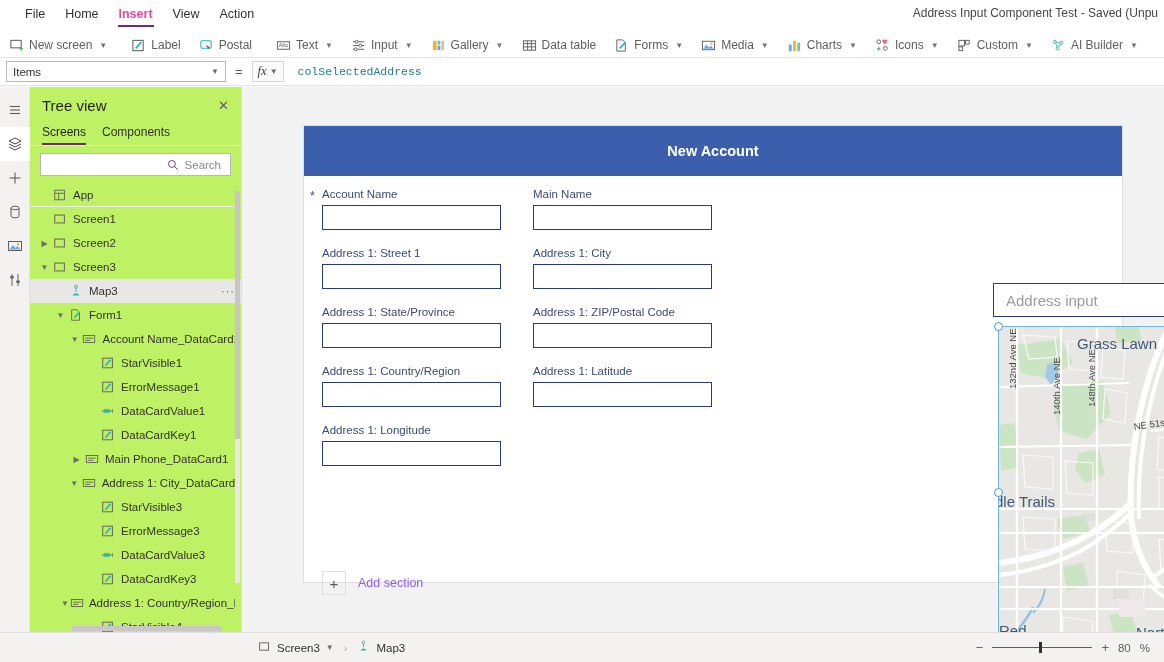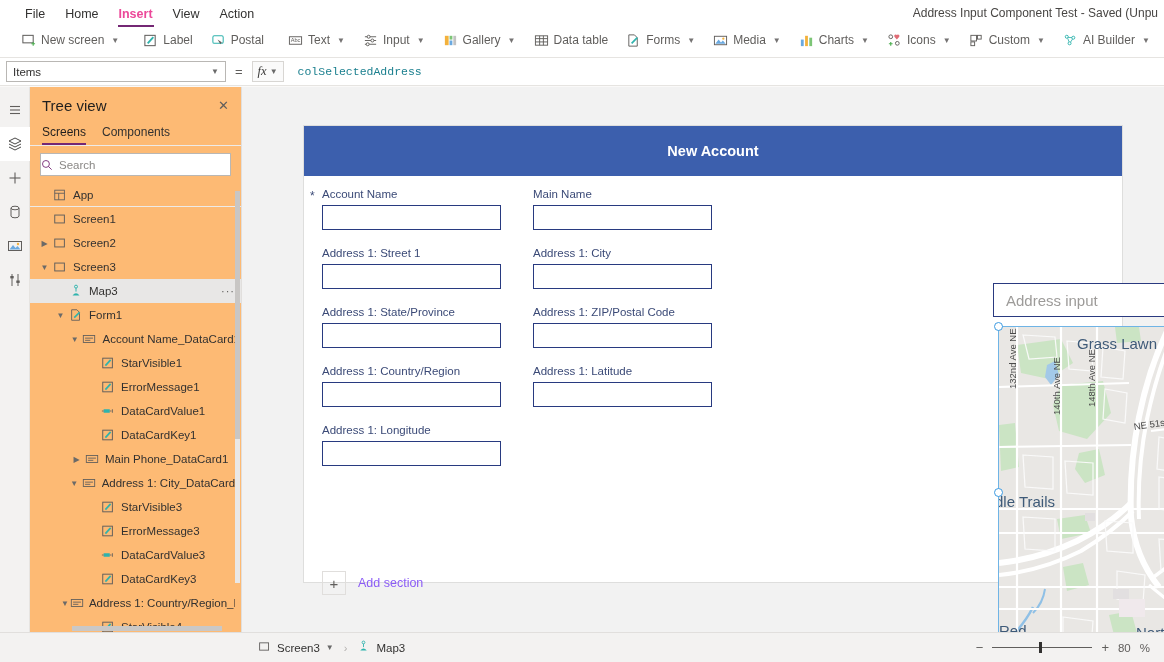--- a/index.html
+++ b/index.html
@@ -27,21 +27,21 @@
     height:2px; background:#742774;
   }
   #app-title{
     position:absolute; right:6px; top:6px; font-size:12px; color:#484644;
     white-space:nowrap; overflow:hidden; max-width:260px;
   }
 
   
   #ribbon{
     height:30px; background:#ffffff; border-bottom:1px solid #e6e4e1;
-    display:flex; align-items:flex-start; padding-left:12px; gap:0px;
+    display:flex; align-items:flex-end; gap:0px;
     overflow:hidden; white-space:nowrap;
   }
   .rb{
     display:flex; align-items:center; gap:5px; padding:4px 9px; color:#605e5c;
     font-size:12px; cursor:default; height:24px;
   }
   .rb .glyph{ display:inline-flex; width:15px; height:15px; align-items:center; justify-content:center;}
   .rb .chev{ font-size:8px; color:#757373; margin-left:2px; }
   .rb-sep{ width:1px; height:18px; background:#e3e1de; margin:0 3px;}
 
@@ -78,39 +78,39 @@
     display:flex; flex-direction:column; align-items:center; padding-top:6px;
   }
   .rail-btn{
     width:30px; height:34px; display:flex; align-items:center; justify-content:center;
     color:#7a7977; cursor:default;
   }
   .rail-btn.sel{ background:#ffffff; }
 
   
   #tree{
-    width:212px; background:#fdba74; border-right:1px solid #e1dfdd;
+    width:212px; background:#bef264; border-right:1px solid #e1dfdd;
     display:flex; flex-direction:column; position:relative;
   }
   #tree-head{
     display:flex; align-items:center; justify-content:space-between;
     padding:10px 10px 6px 12px;
   }
   #tree-title{ font-size:15px; color:#201f1e; }
   #tree-close{ color:#605e5c; font-size:13px; cursor:default; padding:0 2px;}
   #tree-tabs{ display:flex; gap:16px; padding:2px 12px 0; border-bottom:1px solid #edebe9;}
   .ttab{ font-size:12px; color:#323130; padding:3px 0 6px; position:relative; cursor:default;}
   .ttab.sel{ color:#201f1e; }
   .ttab.sel::after{
     content:""; position:absolute; left:0; right:0; bottom:0; height:2px; background:#742774;
   }
   #tree-search-wrap{ padding:7px 10px 6px; }
   #tree-search{
     height:23px; border:1px solid #b9b7b4; background:#fff; display:flex;
-    align-items:center; gap:6px; padding:0 0;
+    align-items:center; gap:6px; padding:0 9px;justify-content:flex-end;
   }
   #tree-search .ph{ color:#8a8886; font-size:11.5px;}
   #tree-list{ flex:1; overflow:hidden; position:relative; padding-top:1px;}
   .tnode{
     height:24px; display:flex; align-items:center; font-size:11.5px; color:#323130;
     padding-right:6px; cursor:default; position:relative; white-space:nowrap;
   }
   .tnode.sel{ background:#e8e7e6; }
   .tnode.app{ border-bottom:1px solid #edebe9; }
   .twist{ width:13px; display:inline-flex; justify-content:center; color:#6b6a68; font-size:8px;}

